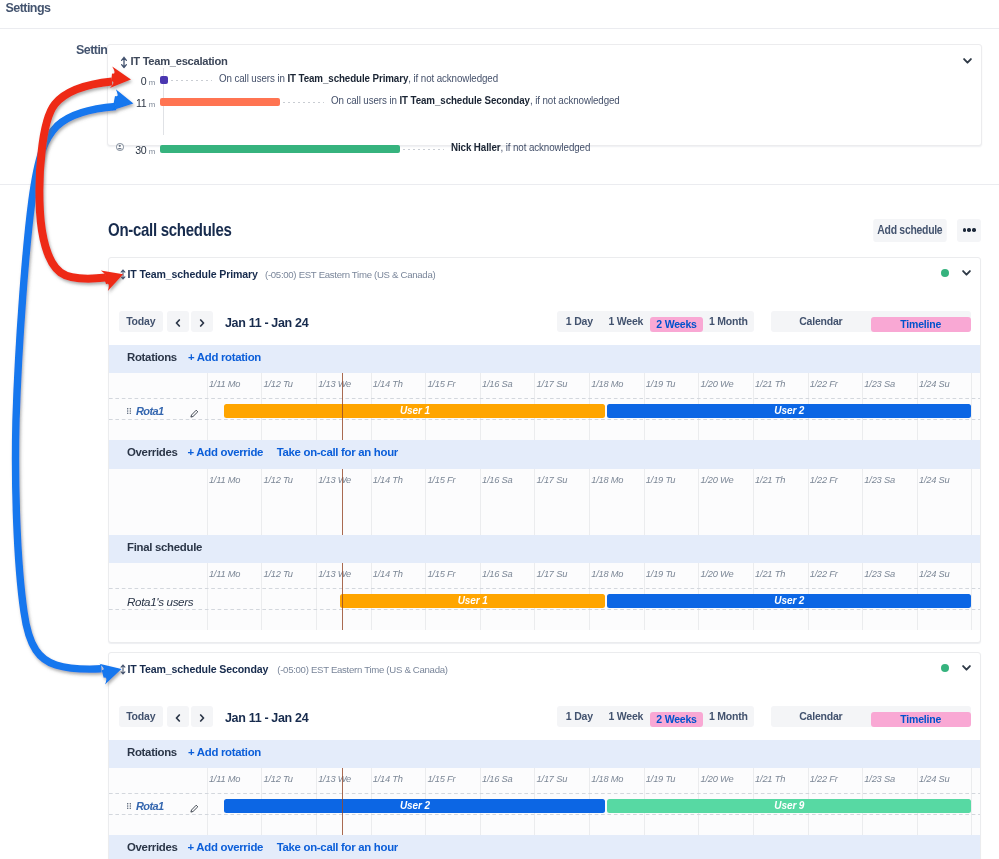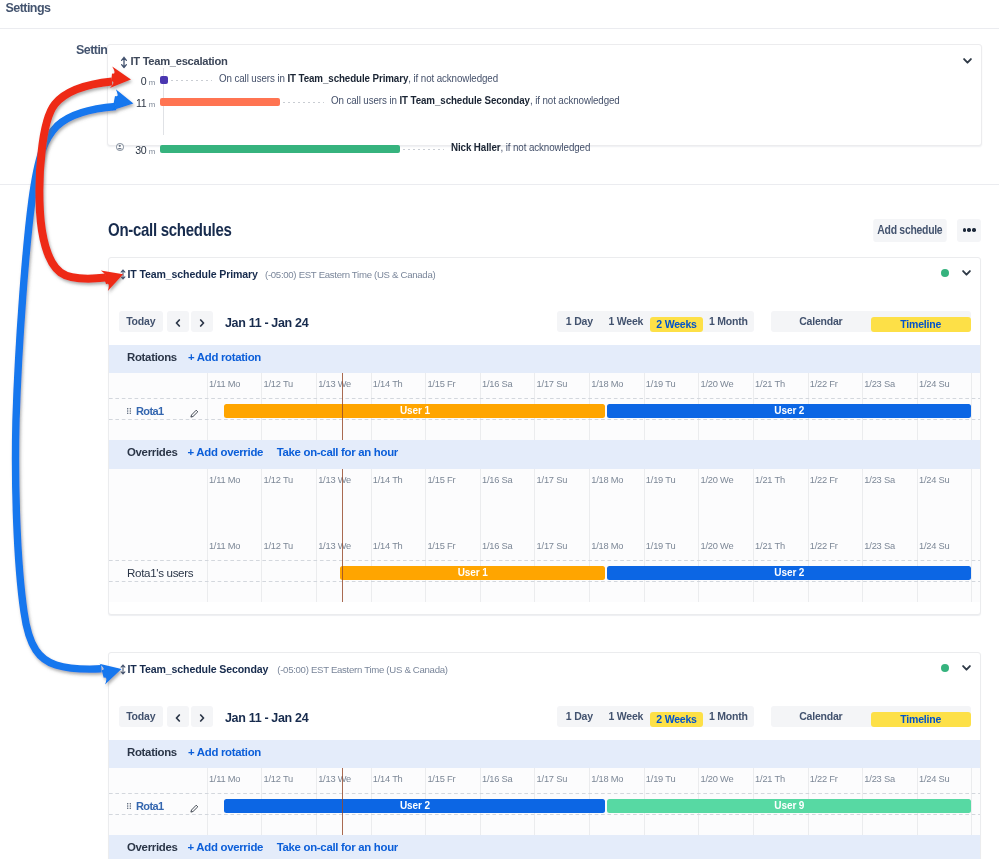--- a/index.html
+++ b/index.html
@@ -98,39 +98,39 @@
   .tb-nav { position:absolute; top:10px; width:22.5px; height:20.5px; background:#F4F5F7; border:none; border-radius:3px; cursor:pointer; padding:0; }
   .tb-prev { left:58.3px; } .tb-next { left:82.3px; }
   .tb-nav svg { position:absolute; left:8.3px; top:8.3px; display:block; }
   .tb-range { position:absolute; left:116.3px; top:13.5px; font-size:13.3px; font-weight:700;
      color:#172B4D; letter-spacing:-.35px; transform:scaleX(0.94); transform-origin:left center; }
   .seg { position:absolute; top:10px; height:20.5px; background:#F4F5F7; border-radius:3px; display:flex;
      align-items:stretch; }
   .seg button { border:none; background:transparent; border-radius:3px;
      font-family:inherit; font-size:10.5px; font-weight:700; color:#42526E; cursor:pointer;
      padding:0; letter-spacing:-.2px; }
-  .seg button.active { background:#fde047; color:#0052CC;margin-top:6px; }
+  .seg button.active { background:#f9a8d4; color:#0052CC;margin-top:6px; }
   .seg-range { left:448.9px; width:196.5px; }
   .seg-range button { width:44px; }
   .seg-range button:nth-child(1){ width:45px; }
   .seg-range button:nth-child(2){ width:50px; }
   .seg-range button:nth-child(3){ width:53.8px; }
   .seg-range button:nth-child(4){ width:52.3px; }
   .seg-view { left:662.4px; width:199.8px; }
   .seg-view button { width:99.9px; }
 
   
   .band { position:relative; height:28.5px; background:#E4ECFA; }
   .band .t { position:absolute; left:18.5px; top:6.4px; font-size:11.4px; font-weight:700;
       color:#2A3547; letter-spacing:-.29px; }
   .band a { position:absolute; top:6.4px; font-size:11.4px; font-weight:700; color:#0B5ED9;
       text-decoration:none; cursor:pointer; letter-spacing:-.29px; }
 
   
-  .grid { position:relative; background:#FCFCFD; }
+  .grid { position:relative; background:#FCFCFD;font-style:italic; }
   .gcol { position:absolute; top:0; bottom:0; width:1px; background:#EBECEE; }
   .ghead { position:relative; height:26px; }
   .ghead.dashed:after { content:''; position:absolute; left:0; right:0; bottom:0; height:1px;
       background-image:linear-gradient(to right,#D3D7DD 0 3.2px,transparent 3.2px 6.4px);
       background-size:6.4px 1px; }
   .ghead .dlabel { position:absolute; top:6.2px; font-size:9.3px; color:#7C8796; letter-spacing:-.22px; }
   .nowline { position:absolute; width:1px; background:rgba(150,73,43,.82); z-index:5; }
 
   .rota-row { position:relative; }
   .rota-row:after { content:''; position:absolute; left:0; right:0; bottom:0; height:1px;
@@ -343,20 +343,23 @@
             <div class="dlabel" style="left:482.74px">1/18 Mo</div>
             <div class="dlabel" style="left:537.36px">1/19 Tu</div>
             <div class="dlabel" style="left:591.98px">1/20 We</div>
             <div class="dlabel" style="left:646.60px">1/21 Th</div>
             <div class="dlabel" style="left:701.22px">1/22 Fr</div>
             <div class="dlabel" style="left:755.84px">1/23 Sa</div>
             <div class="dlabel" style="left:810.46px">1/24 Su</div>
           </div>
           <div class="nowline" style="left:233.9px;top:0px;height:66px"></div>
         </div>
+        <div class="band">
+          <span class="t">Final schedule</span>
+        </div>
         <div class="grid" style="height:67px">
           <div class="gcol" style="left:98.20px"></div>
           <div class="gcol" style="left:152.82px"></div>
           <div class="gcol" style="left:207.44px"></div>
           <div class="gcol" style="left:262.06px"></div>
           <div class="gcol" style="left:316.68px"></div>
           <div class="gcol" style="left:371.30px"></div>
           <div class="gcol" style="left:425.92px"></div>
           <div class="gcol" style="left:480.54px"></div>
           <div class="gcol" style="left:535.16px"></div>

